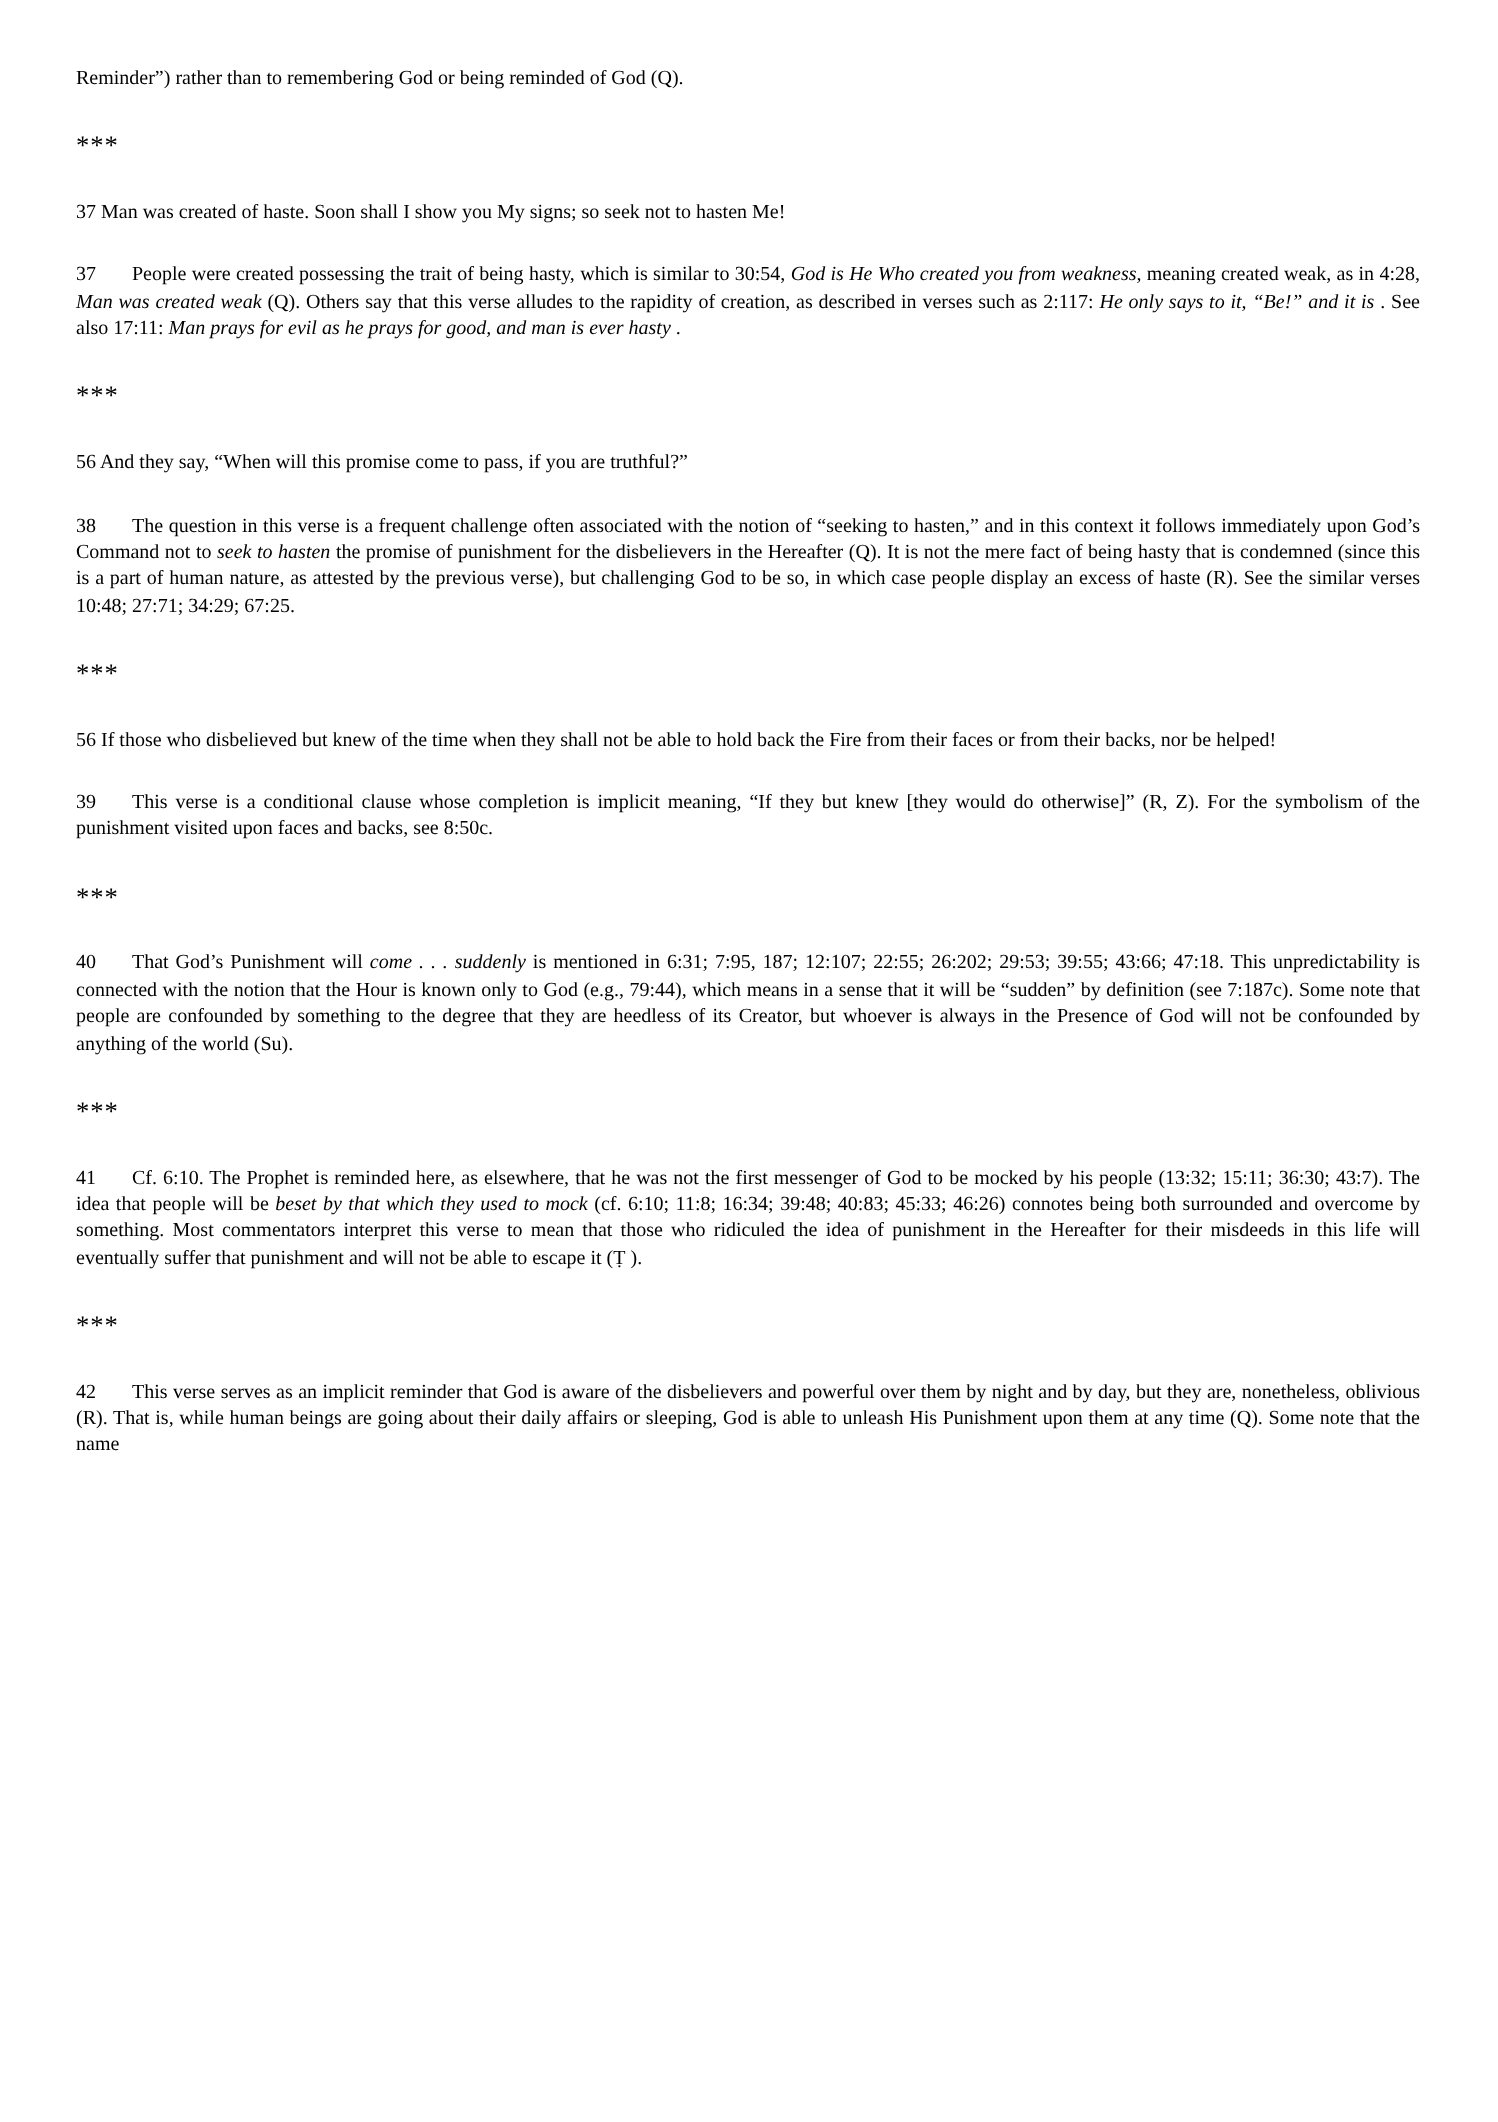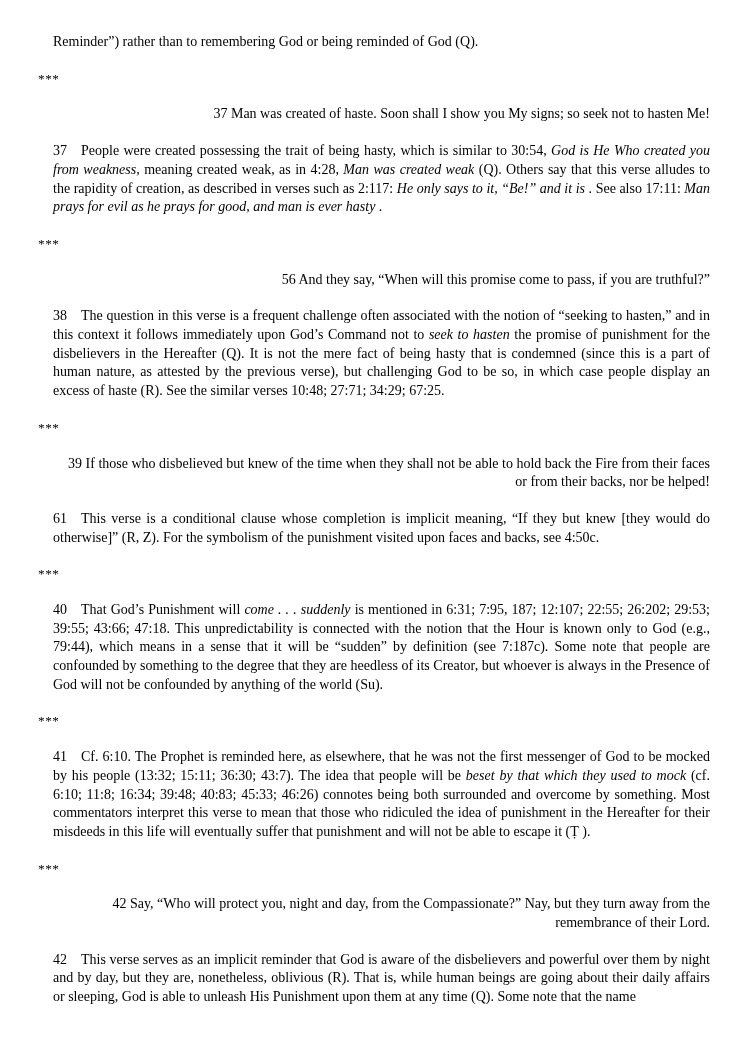--- a/index.html
+++ b/index.html
@@ -19,30 +19,30 @@
     background: #ffffff;
     overflow: hidden;
     box-sizing: border-box;
     padding: 33px 39px 0 38px;
   }
   .content {
     width: 672px;
   }
   
   p.block {
-    margin: 0 0 18px 15px;
-    font-size: 14px;
+    margin: 0 0 18px 0;
+    font-size: 10px;
     line-height: 1.335;
     text-align: justify;
     -webkit-hyphens: none;
     hyphens: none;
   }
   
   p.verse {
-    text-align: right;
+    text-align: left;
   }
   
   p.commentary .vnum {
     display: inline-block;
     width: 28px;
   }
   .sep {
     margin: 0 0 18px 0;
     font-size: 13.3px;
     line-height: 1.335;
@@ -59,23 +59,22 @@
 <div class="page">
   <div class="content" id="content">
       <p class="block"><span>Reminder”) rather than to remembering God or being reminded of God (Q).</span></p>
       <div class="sep">***</div>
       <p class="block verse"><span>37 Man was created of haste. Soon shall I show you My signs; so seek not to hasten Me!</span></p>
       <p class="block commentary"><span class="vnum">37</span><span>People were created possessing the trait of being hasty, which is similar to 30:54, </span><span class="ital">God is He Who created you from weakness,</span><span> meaning created weak, as in 4:28, </span><span class="ital">Man was created weak</span><span> (Q). Others say that this verse alludes to the rapidity of creation, as described in verses such as 2:117: </span><span class="ital">He only says to it, “Be!” and it is</span><span> . See also 17:11: </span><span class="ital">Man prays for evil as he prays for good, and man is ever hasty</span><span> .</span></p>
       <div class="sep">***</div>
       <p class="block verse"><span>56 And they say, “When will this promise come to pass, if you are truthful?”</span></p>
       <p class="block commentary"><span class="vnum">38</span><span>The question in this verse is a frequent challenge often associated with the notion of “seeking to hasten,” and in this context it follows immediately upon God’s Command not to </span><span class="ital">seek to hasten</span><span> the promise of punishment for the disbelievers in the Hereafter (Q). It is not the mere fact of being hasty that is condemned (since this is a part of human nature, as attested by the previous verse), but challenging God to be so, in which case people display an excess of haste (R). See the similar verses 10:48; 27:71; 34:29; 67:25.</span></p>
       <div class="sep">***</div>
-      <p class="block verse"><span>39 If those who disbelieved but knew of the time when they shall not be able to hold back the Fire from their faces or from their backs, nor be helped!</span></p>
-      <p class="block commentary"><span class="vnum">61</span><span>This verse is a conditional clause whose completion is implicit meaning, “If they but knew [they would do otherwise]” (R, Z). For the symbolism of the punishment visited upon faces and backs, see 4:50c.</span></p>
+      <p class="block verse"><span>56 If those who disbelieved but knew of the time when they shall not be able to hold back the Fire from their faces or from their backs, nor be helped!</span></p>
+      <p class="block commentary"><span class="vnum">39</span><span>This verse is a conditional clause whose completion is implicit meaning, “If they but knew [they would do otherwise]” (R, Z). For the symbolism of the punishment visited upon faces and backs, see 8:50c.</span></p>
       <div class="sep">***</div>
       <p class="block commentary"><span class="vnum">40</span><span>That God’s Punishment will </span><span class="ital">come . . . suddenly</span><span> is mentioned in 6:31; 7:95, 187; 12:107; 22:55; 26:202; 29:53; 39:55; 43:66; 47:18. This unpredictability is connected with the notion that the Hour is known only to God (e.g., 79:44), which means in a sense that it will be “sudden” by definition (see 7:187c). Some note that people are confounded by something to the degree that they are heedless of its Creator, but whoever is always in the Presence of God will not be confounded by anything of the world (Su).</span></p>
       <div class="sep">***</div>
       <p class="block commentary"><span class="vnum">41</span><span>Cf. 6:10. The Prophet is reminded here, as elsewhere, that he was not the first messenger of God to be mocked by his people (13:32; 15:11; 36:30; 43:7). The idea that people will be </span><span class="ital">beset by that which they used to mock</span><span> (cf. 6:10; 11:8; 16:34; 39:48; 40:83; 45:33; 46:26) connotes being both surrounded and overcome by something. Most commentators interpret this verse to mean that those who ridiculed the idea of punishment in the Hereafter for their misdeeds in this life will eventually suffer that punishment and will not be able to escape it (Ṭ ).</span></p>
       <div class="sep">***</div>
-      <p class="block verse"><span>42 Say, “Who will protect you, night and day, from the Compassionate?” Nay, but they turn away from the remembrance of their Lord.</span></p>
       <p class="block commentary"><span class="vnum">42</span><span>This verse serves as an implicit reminder that God is aware of the disbelievers and powerful over them by night and by day, but they are, nonetheless, oblivious (R). That is, while human beings are going about their daily affairs or sleeping, God is able to unleash His Punishment upon them at any time (Q). Some note that the name </span></p>
     </div>
 </div>
 
 </body></html>

